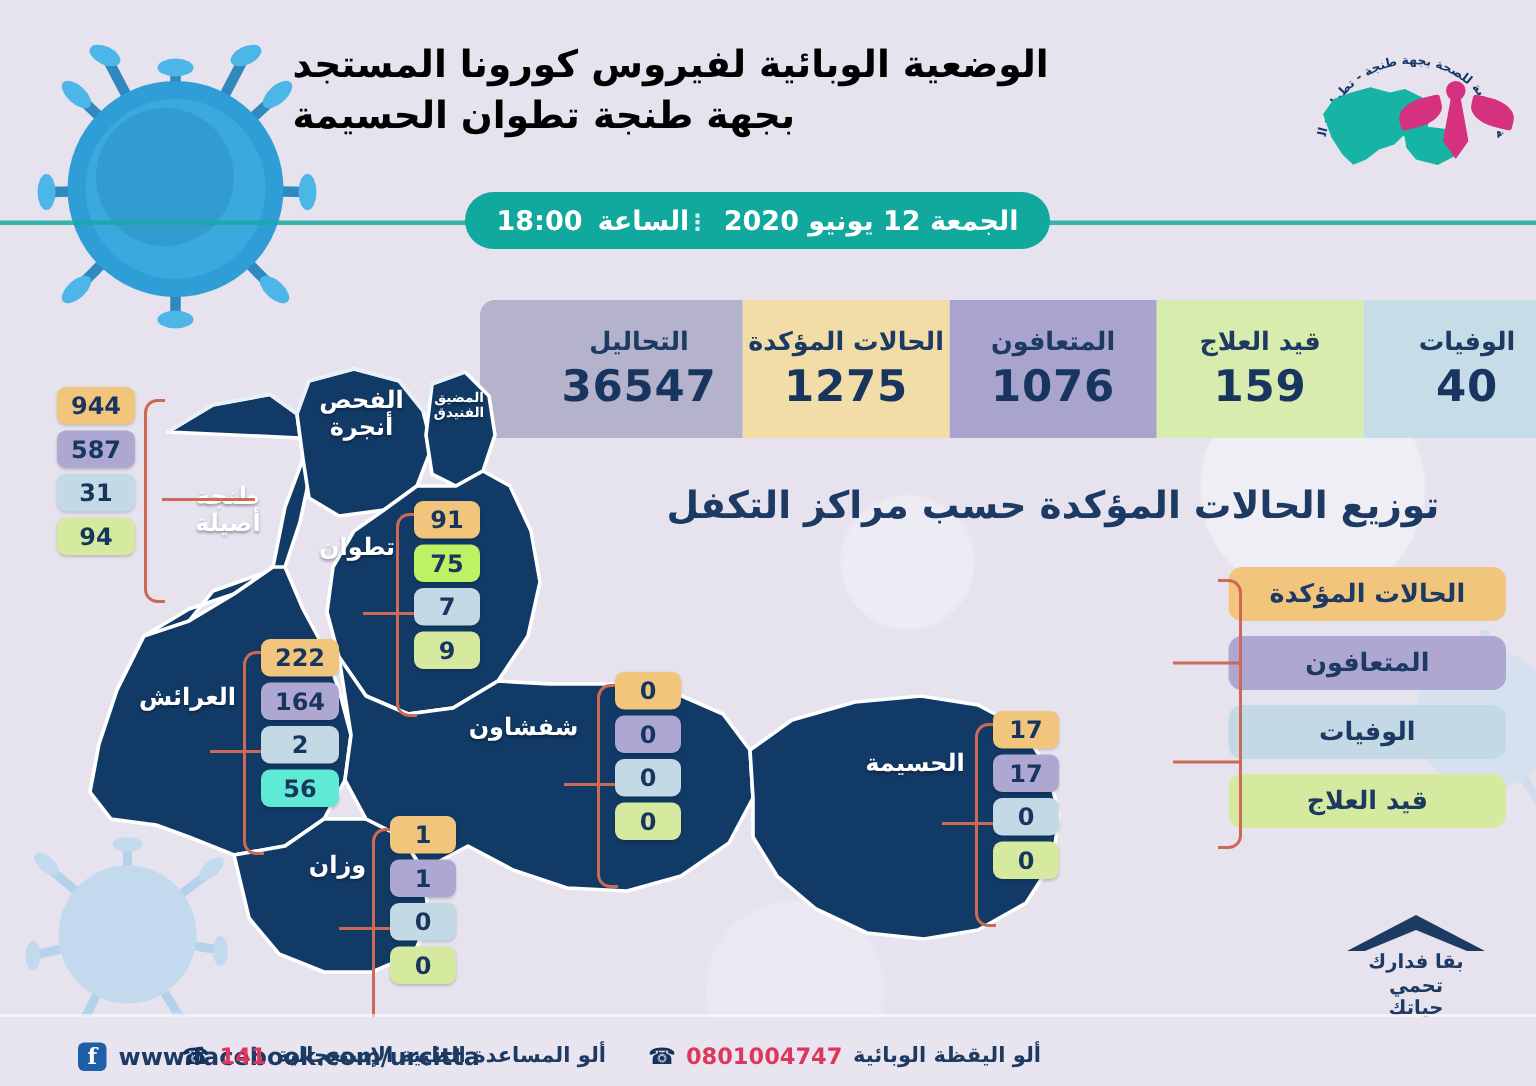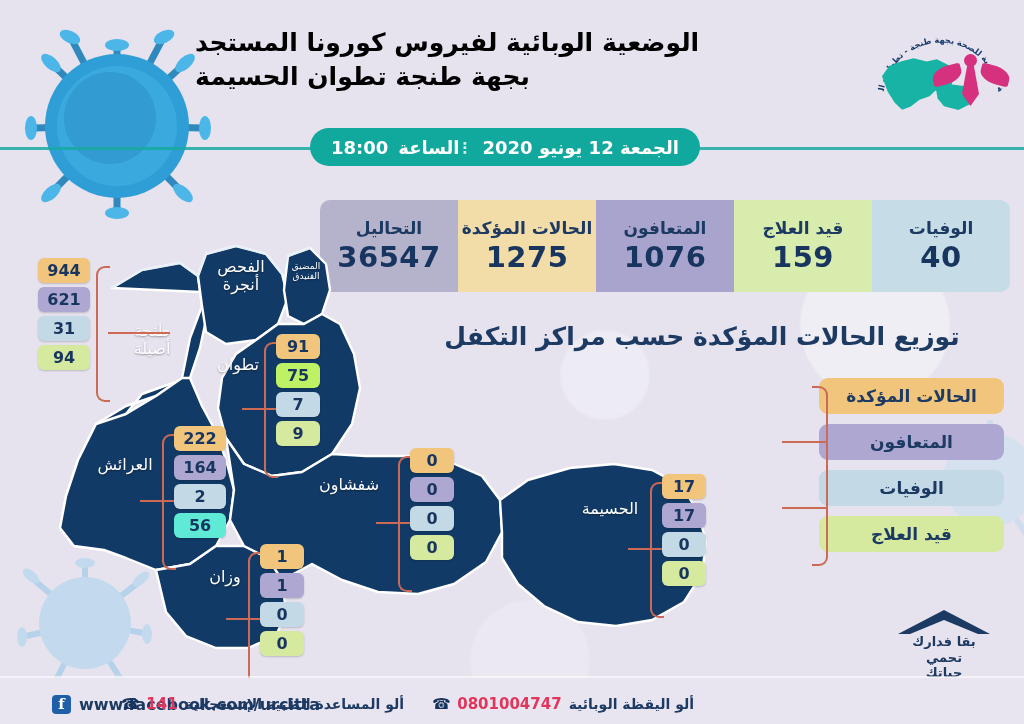--- a/index.html
+++ b/index.html
@@ -41,21 +41,21 @@
   .logo .person{position:absolute;right:14px;top:44px;width:62px;height:62px;}
   .logo .wing{position:absolute;width:30px;height:18px;background:#d6317f;border-radius:60% 10% 60% 10%;}
   .logo .head{position:absolute;left:24px;top:2px;width:13px;height:13px;border-radius:50%;background:#d6317f;}
   .logo .torso{position:absolute;left:22px;top:14px;width:17px;height:40px;background:#d6317f;
     clip-path:polygon(30% 0%,70% 0%,100% 70%,50% 100%,0% 70%);}
 
   
   .stats{position:absolute;top:200px;left:320px;display:flex;flex-direction:row;height:92px;}
   .stat{width:138px;height:92px;display:flex;flex-direction:column;align-items:center;justify-content:center;gap:2px;}
   .stat.first{border-radius:0 10px 10px 0;}
-  .stat.last{border-radius:10px 0 0 10px;}
+  .stat.last{border-radius:10px 0 0 10px;padding-left:37px;}
   .stat .lbl{font-size:17px;font-weight:bold;color:#1d3a63;}
   .stat .val{font-size:29px;font-weight:bold;color:#18355f;letter-spacing:0.5px;}
 
   
   .sect-title{
     position:absolute;top:322px;right:42px;width:560px;text-align:center;
     color:#1d3a63;font-weight:bold;font-size:25px;
   }
 
   
@@ -63,21 +63,21 @@
   .legend .row{height:36px;border-radius:9px;display:flex;align-items:center;justify-content:center;
     margin-bottom:10px;color:#1d3a63;font-weight:bold;font-size:17px;}
   .legend-bracket{position:absolute;top:386px;right:196px;width:14px;height:176px;
     border:2.4px solid #cc6a55;border-left:none;border-radius:0 9px 9px 0;}
   .legend-tick{position:absolute;right:196px;width:46px;height:0;border-top:2.4px solid #cc6a55;}
 
   
   .mapwrap{position:absolute;left:30px;top:228px;width:740px;height:440px;}
   .mapwrap svg{position:absolute;inset:0;}
 
-  .mlabel{position:absolute;color:#ffffff;font-weight:normal;font-size:16px;text-align:center;
+  .mlabel{position:absolute;color:#ffffff;font-weight:bold;font-size:16px;text-align:center;
     line-height:1.15;text-shadow:0 1px 2px rgba(0,0,0,.35);}
   .mlabel.small{font-size:9px;line-height:1.1;}
 
   
   .stack{position:absolute;width:44px;}
   .stack .cell{height:25px;border-radius:6px;margin-bottom:4px;display:flex;align-items:center;
     justify-content:center;font-weight:bold;font-size:16px;color:#18355f;box-shadow:0 1px 2px rgba(0,0,0,.18);}
   .stack.wide{width:52px;}
   .bracket{position:absolute;border:2.2px solid #cc6a55;}
   .lead{position:absolute;height:0;border-top:2.2px solid #cc6a55;}
@@ -301,21 +301,21 @@
       <div>وزان</div>
     </div>
     <div class="mlabel" style="left:530px;top:272px;width:100px;">
       <div>الحسيمة</div>
     </div>
 
     <div class="bracket" style="left:66px;top:38px;width:12px;height:132px;border-right:none;border-radius:9px 0 0 9px;"></div>
     <div class="lead" style="left:78px;top:104px;width:62px;"></div>
     <div class="stack wide" style="left:8px;top:30px;">
       <div class="cell" style="background:#f2c57c">944</div>
-      <div class="cell" style="background:#ada7d2">621</div>
+      <div class="cell" style="background:#ada7d2">587</div>
       <div class="cell" style="background:#c3d9e6">31</div>
       <div class="cell" style="background:#d5ea9f">94</div>
     </div>
 
     <div class="bracket" style="left:234px;top:114px;width:12px;height:132px;border-right:none;border-radius:9px 0 0 9px;"></div>
     <div class="lead" style="left:212px;top:180px;width:34px;"></div>
     <div class="stack" style="left:246px;top:106px;">
       <div class="cell" style="background:#f2c57c">91</div>
       <div class="cell" style="background:#bef264">75</div>
       <div class="cell" style="background:#c3d9e6">7</div>

